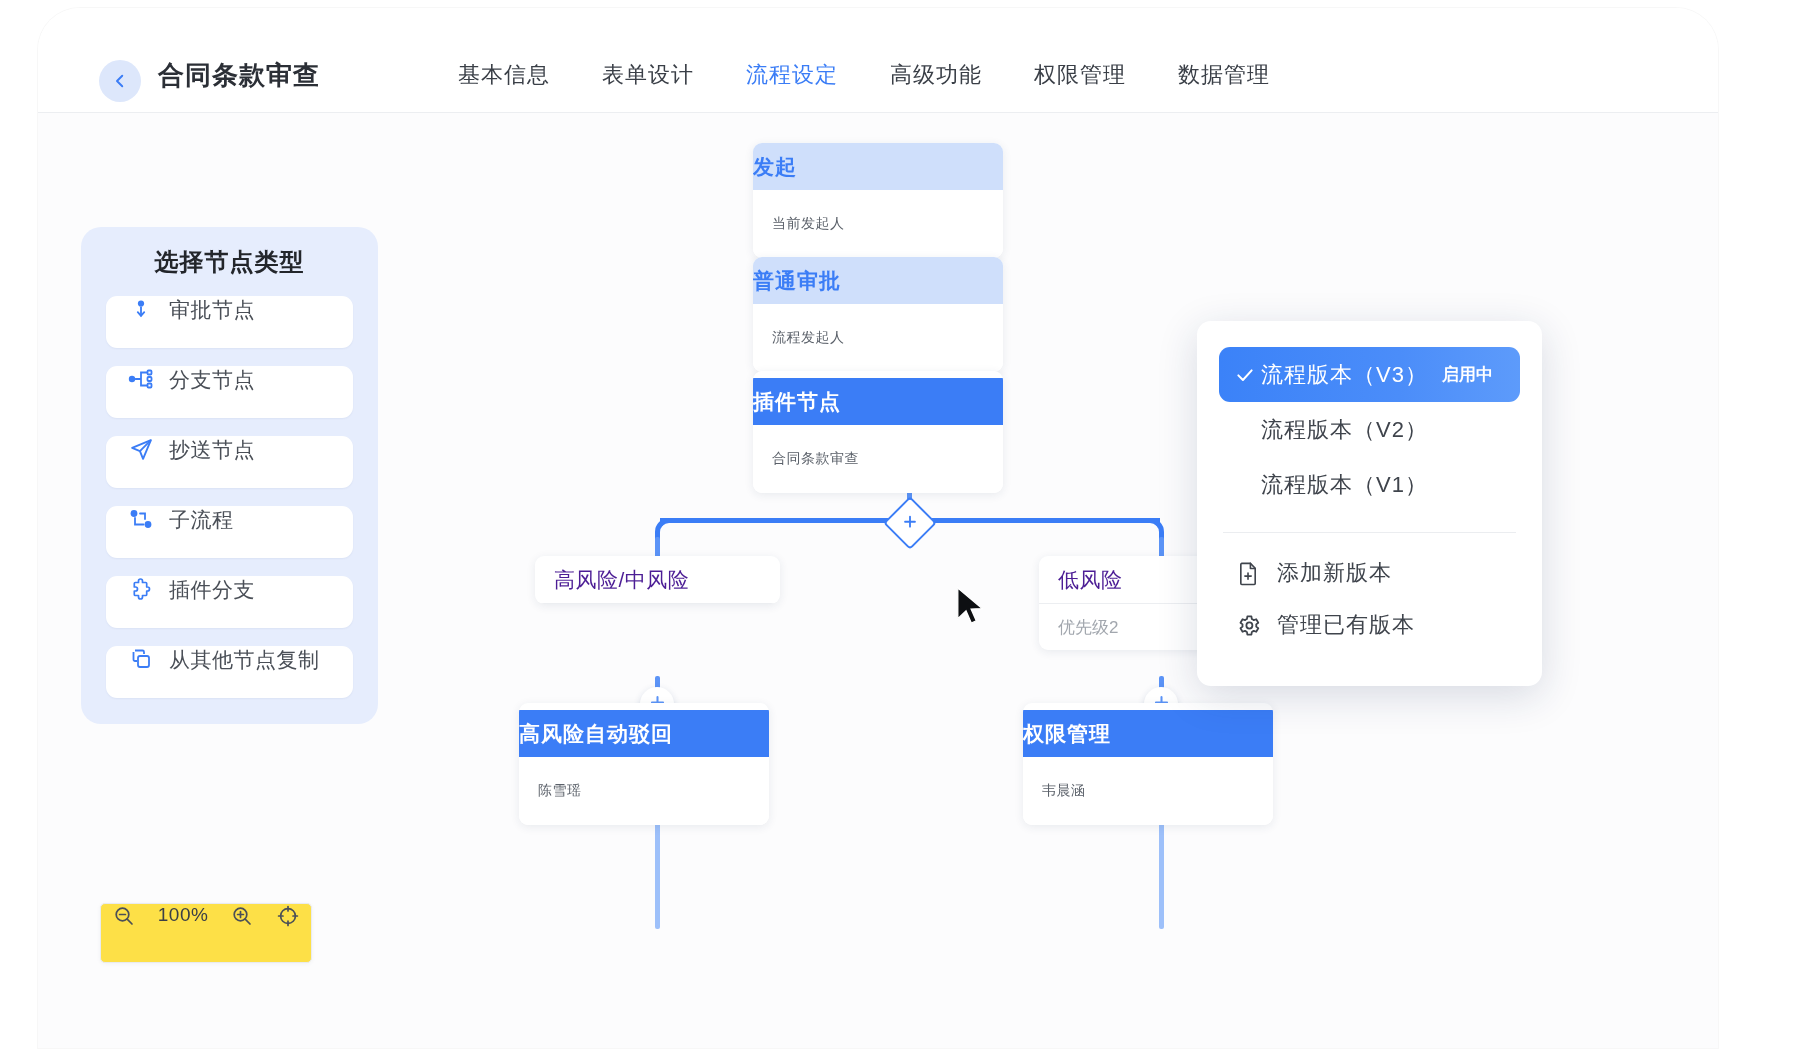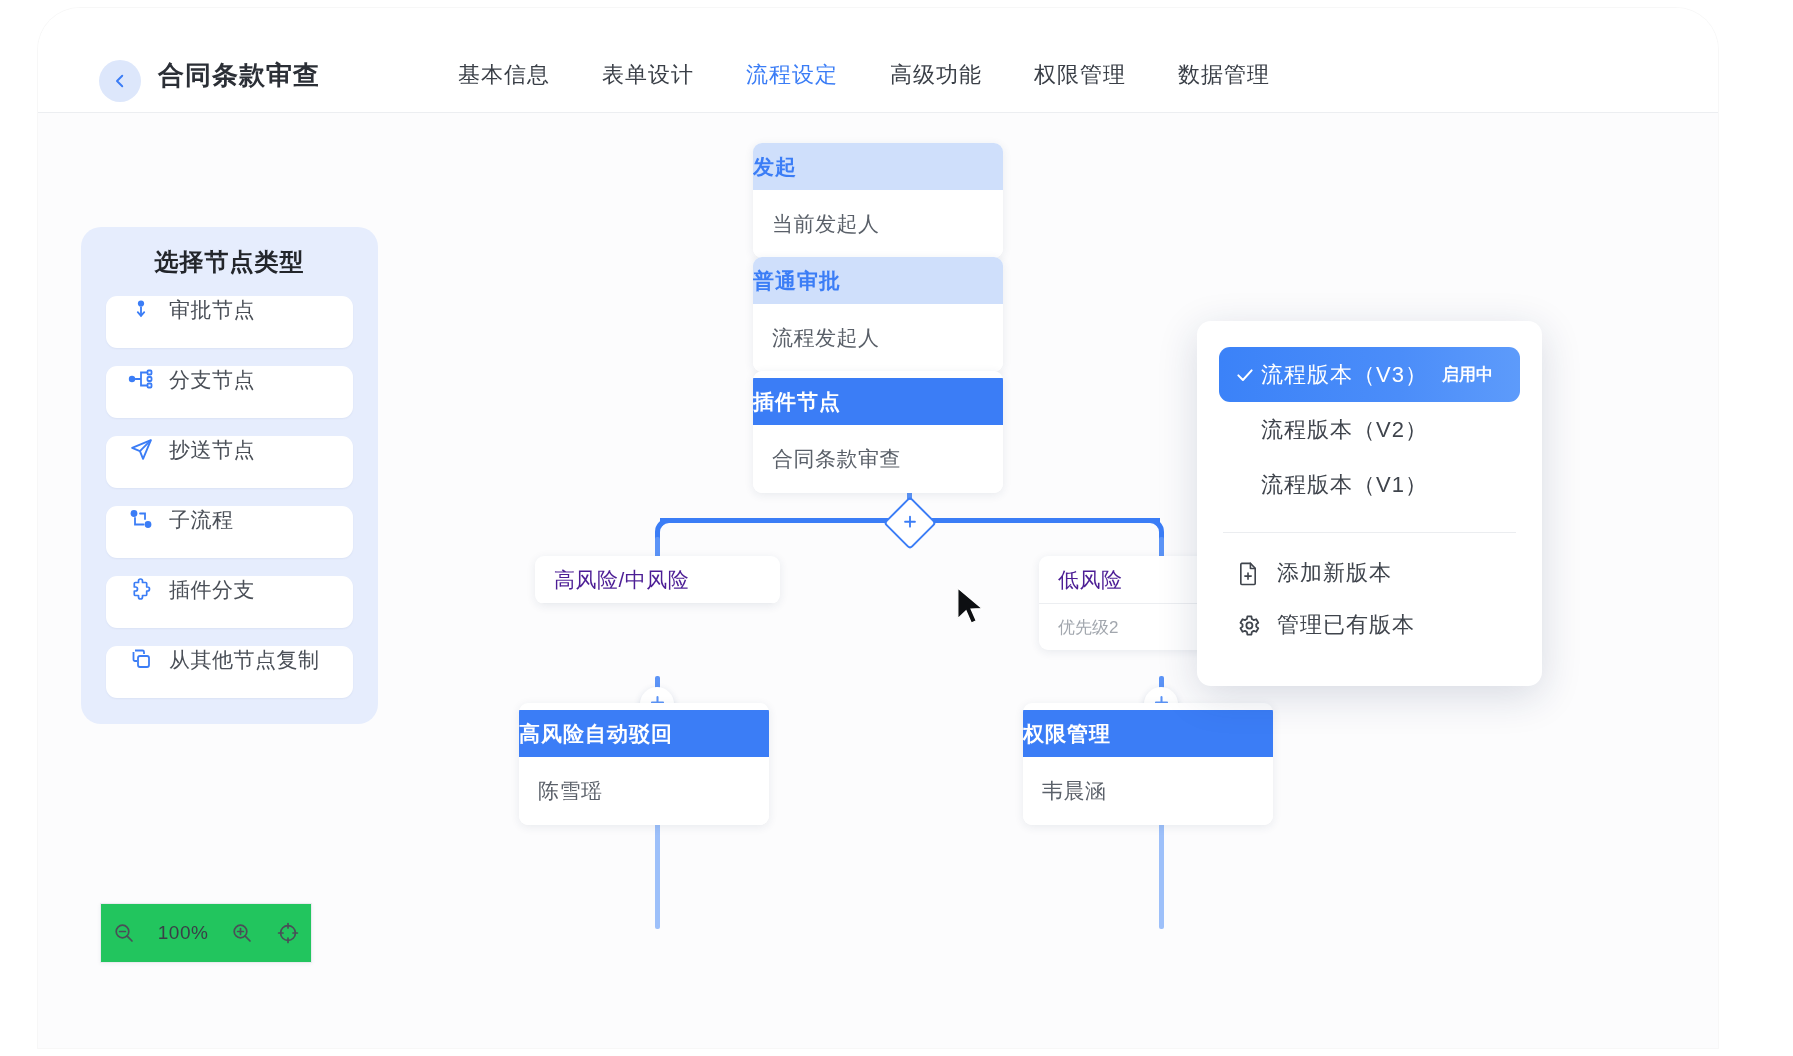--- a/index.html
+++ b/index.html
@@ -80,21 +80,21 @@
     box-shadow:0 2px 10px rgba(30,50,90,0.09);background:#fff;
   }
   .fn-head{
     height:47px;display:flex;align-items:center;
     font-size:21px;font-weight:700;letter-spacing:1px;box-sizing:border-box;
   }
   .fn-head.light{background:#cfdffb;color:#3b7df6;}
   .fn-head.solid{background:#3b7df6;color:#ffffff;margin-top:7px;}
   .fn-body{
     height:68px;display:flex;align-items:center;padding-left:19px;
-    background:#fff;font-size:21px;color:#5a6069;box-sizing:border-box;letter-spacing:.5px;
+    background:#fff;font-size:14px;color:#5a6069;box-sizing:border-box;letter-spacing:.5px;
   }
 
   
   .cond-node{
     position:absolute;width:245px;border-radius:9px;overflow:hidden;background:#fff;
     box-shadow:0 2px 10px rgba(30,50,90,0.09);
   }
   .cond-head{
     height:48px;display:flex;align-items:center;padding-left:19px;
     font-size:21px;color:#4c1d95;border-bottom:1px solid #eceef1;box-sizing:border-box;letter-spacing:.5px;
@@ -117,22 +117,22 @@
   .plus-diamond{
     position:absolute;width:34px;height:34px;background:#fff;border:2px solid #3b7df6;
     transform:rotate(45deg);border-radius:4px;cursor:pointer;
     display:flex;align-items:center;justify-content:center;
   }
   .plus-diamond .dg{transform:rotate(-45deg);}
 
   
   #zoom-bar{
     position:absolute;left:62px;top:790px;width:210px;height:58px;
-    background:#22c55e;border:1px solid #e9ebef;border-radius:0;
-    display:flex;align-items:center;justify-content:space-around;
+    background:#fde047;border:1px solid #e9ebef;border-radius:5px;
+    display:flex;align-items:flex-start;justify-content:space-around;
     box-shadow:0 1px 4px rgba(30,50,90,0.05);
   }
   #zoom-bar .zb-item{display:flex;align-items:center;justify-content:center;cursor:pointer;}
   #zoom-level{font-size:19px;color:#3a3f47;letter-spacing:.5px;}
 
   
   #version-menu{
     position:absolute;left:1197px;top:321px;width:345px;height:365px;
     background:#fff;border-radius:14px;
     box-shadow:0 10px 40px rgba(25,45,90,0.16);

